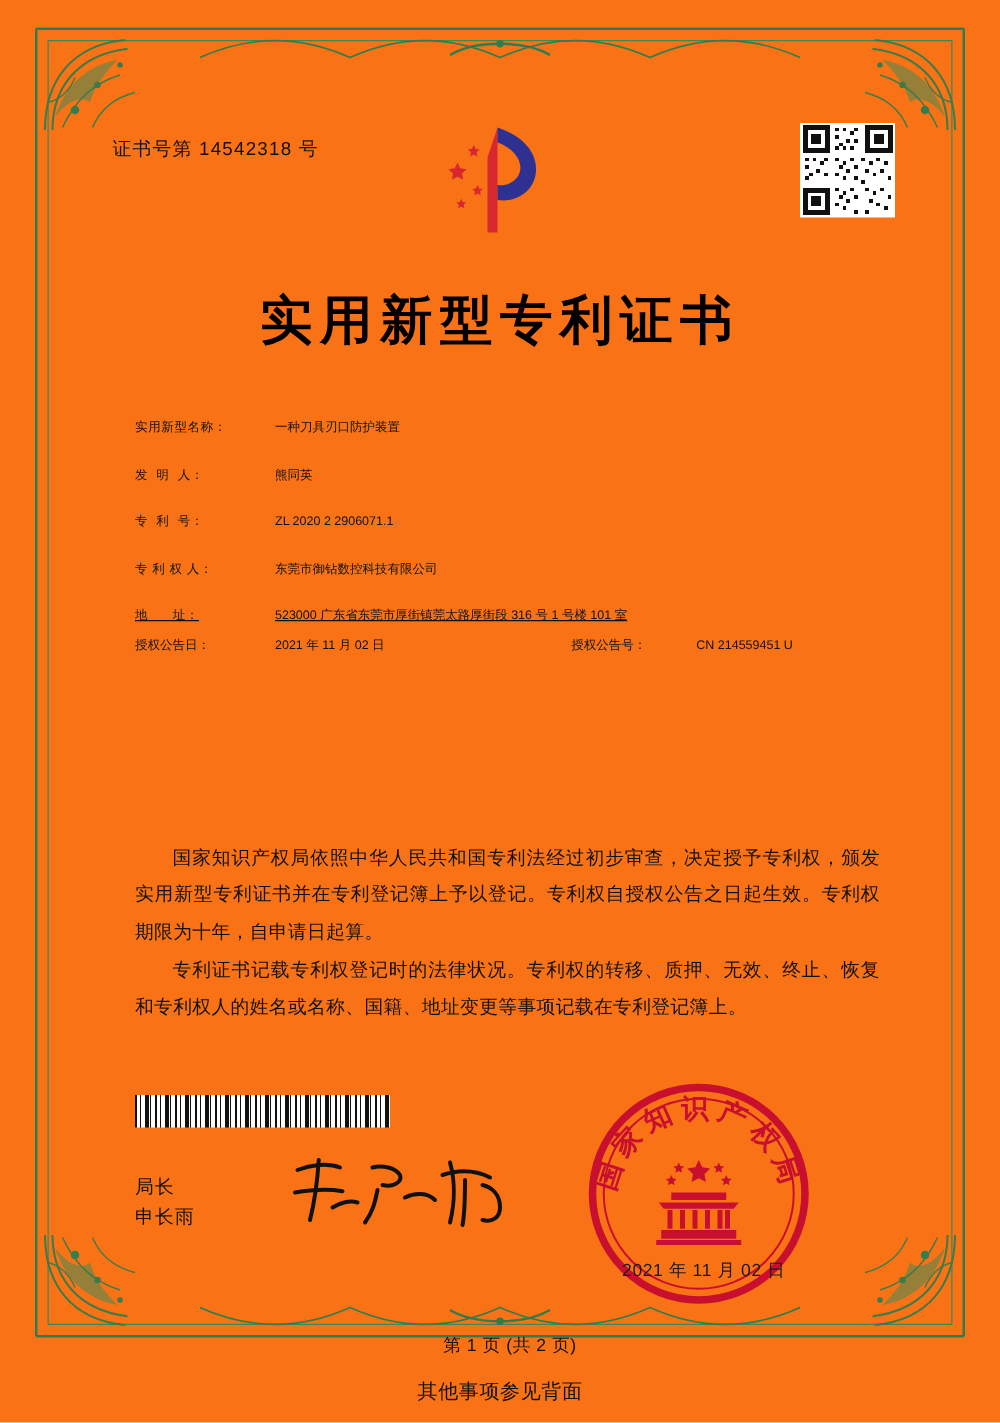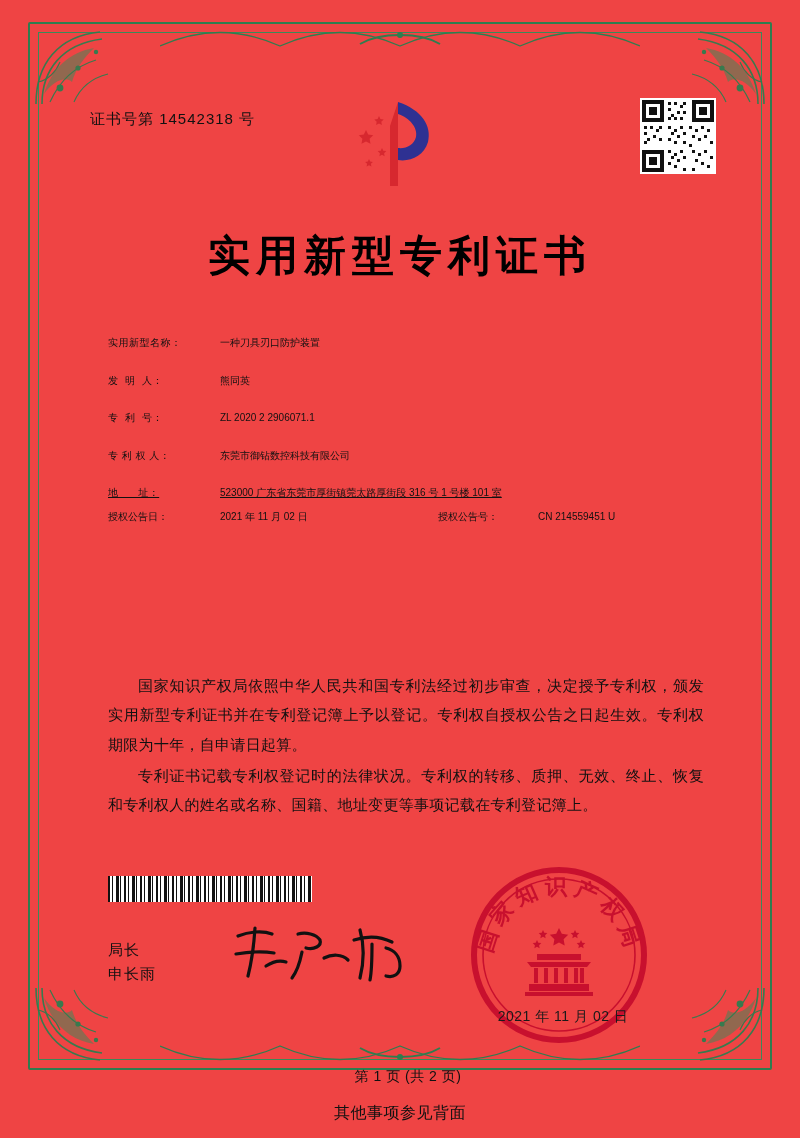--- a/index.html
+++ b/index.html
@@ -13,21 +13,21 @@
     font-family: "Liberation Serif", "DejaVu Serif", serif;
     color: #111;
     position: relative;
     overflow: hidden;
   }
 
   .page {
     position: relative;
     width: 800px;
     height: 1138px;
-    background: #ef4444;
+    background: #f97316;
   }
 
   
   .border-outer {
     position: absolute;
     left: 28px;
     top: 22px;
     right: 28px;
     bottom: 68px;
     border: 2px solid #2f7d4f;
@@ -131,20 +131,21 @@
   .field .val {
     flex: 1 1 auto;
   }
   .field.tight { margin-bottom: 8px; text-decoration: underline; }
 
   .row-two {
     display: flex;
     align-items: flex-end;
     margin-bottom: 14px;
     line-height: 1.55;
+    gap: 19px;
   }
   .row-two .c1 { width: 330px; flex: 0 0 330px; display:flex; }
   .row-two .c2 { flex: 1 1 auto; display:flex; }
   .row-two .lbl { width: 112px; flex: 0 0 112px; white-space: pre; }
   .row-two .lbl2 { width: 100px; flex: 0 0 100px; white-space: pre; }
 
   
   .body-text {
     position: absolute;
     left: 108px;

